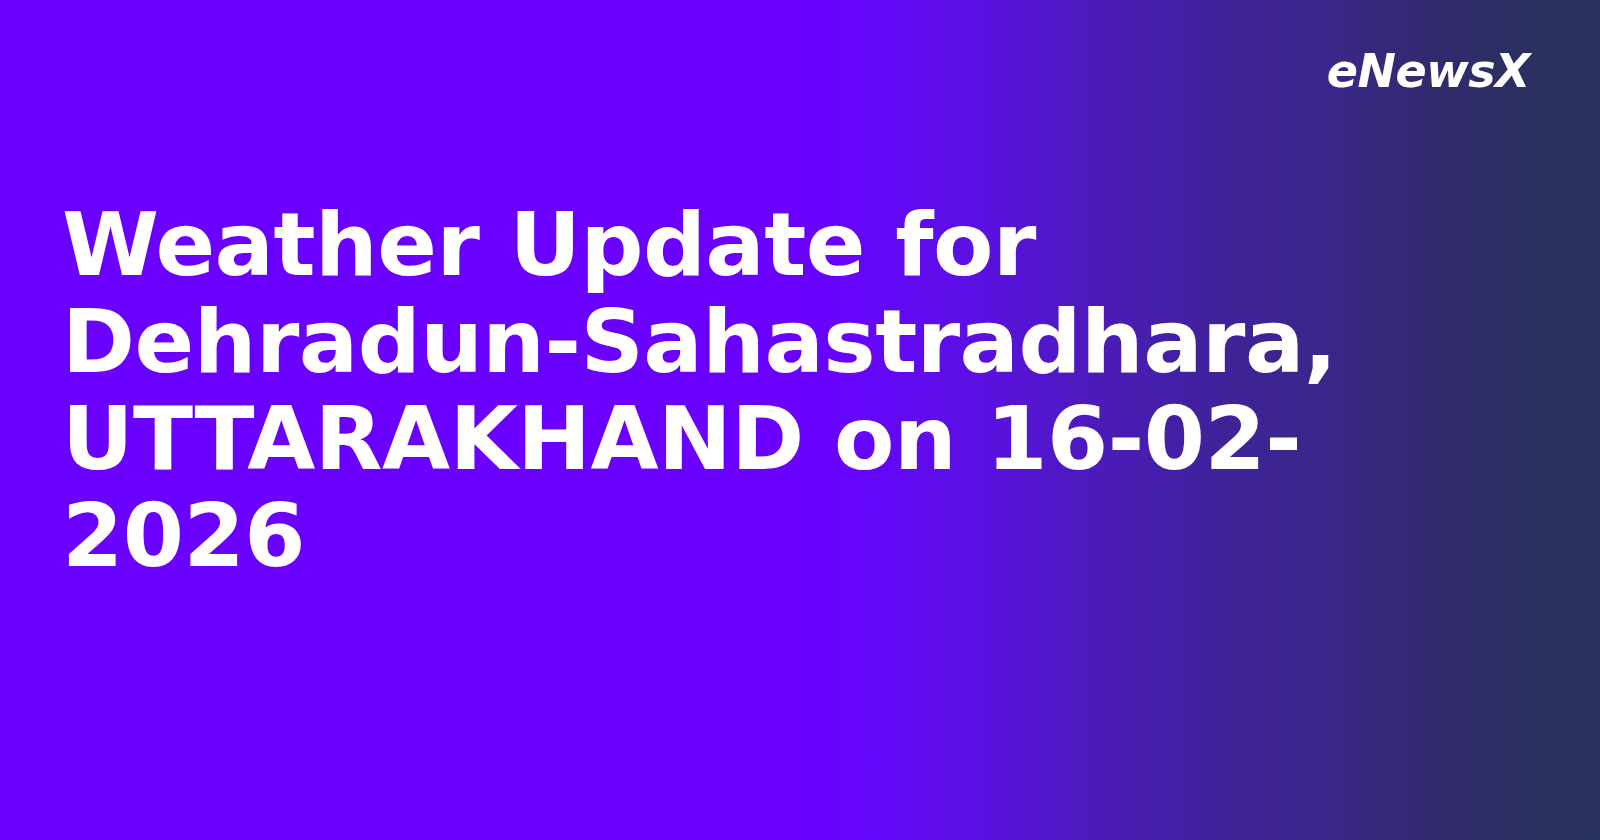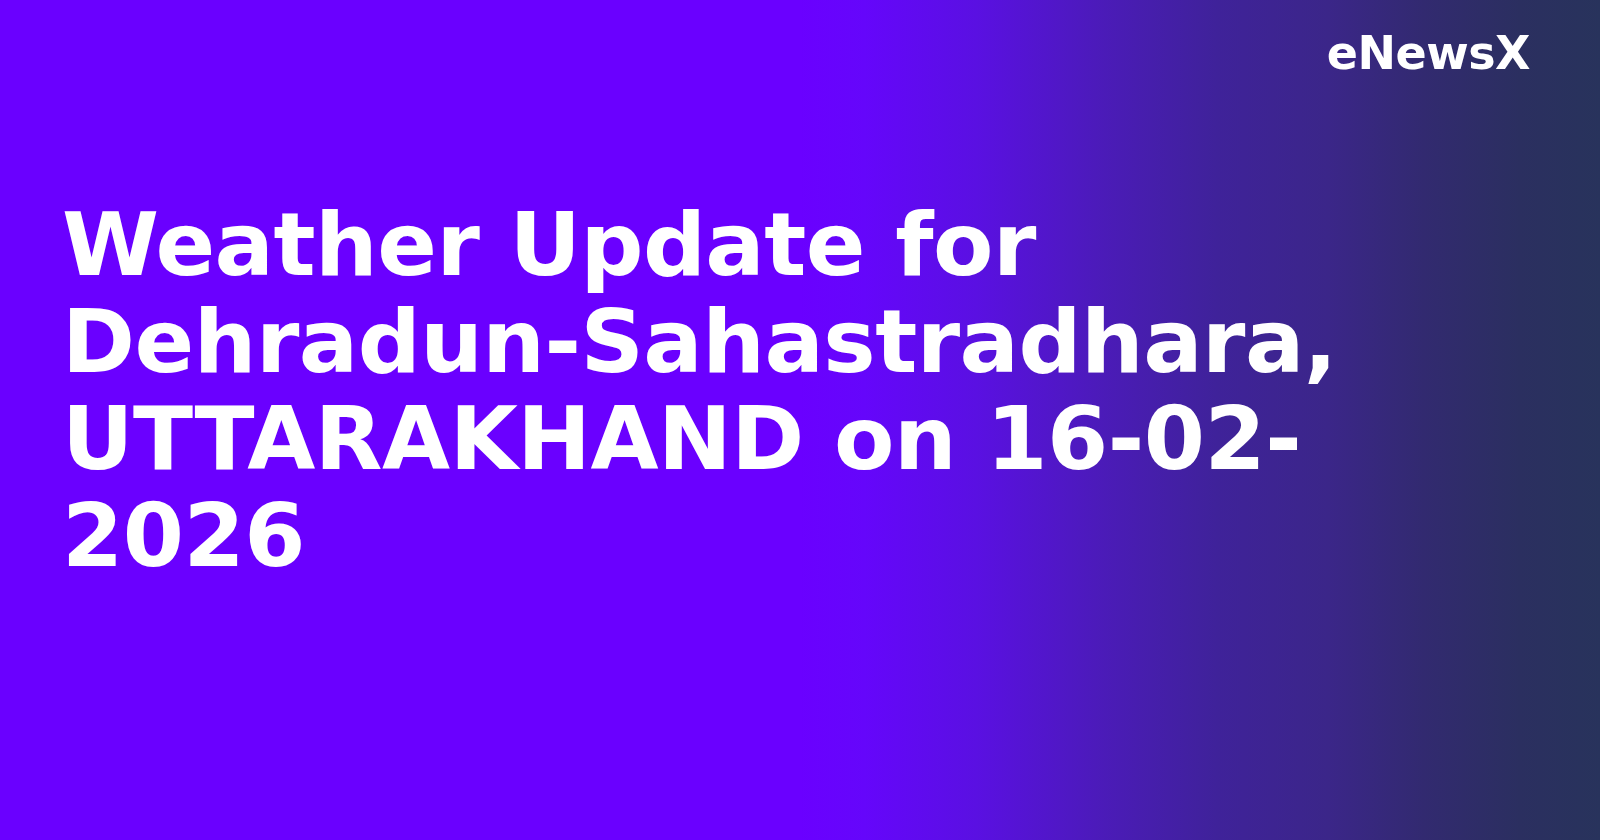--- a/index.html
+++ b/index.html
@@ -36,22 +36,23 @@
     overflow: hidden;
   }
 
   
   .brand {
     position: absolute;
     top: 30px;
     right: 70px;
     height: 64px;
     display: flex;
-    align-items: flex-start;
+    align-items: flex-end;
     justify-content: flex-end;
+    font-style: italic;
   }
 
   .brand-text {
     font-size: 46px;
     font-weight: 700;
     line-height: 1;
     color: #ffffff;
     letter-spacing: -0.5px;
     white-space: nowrap;
   }

